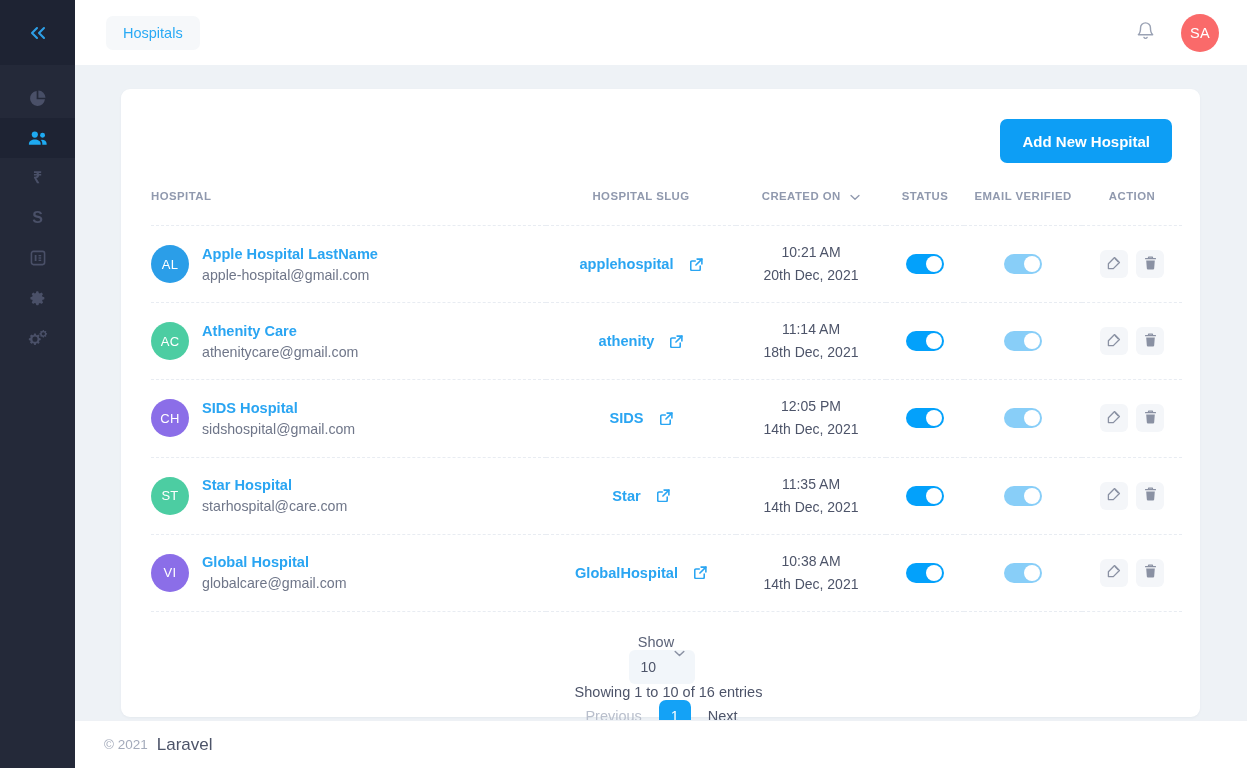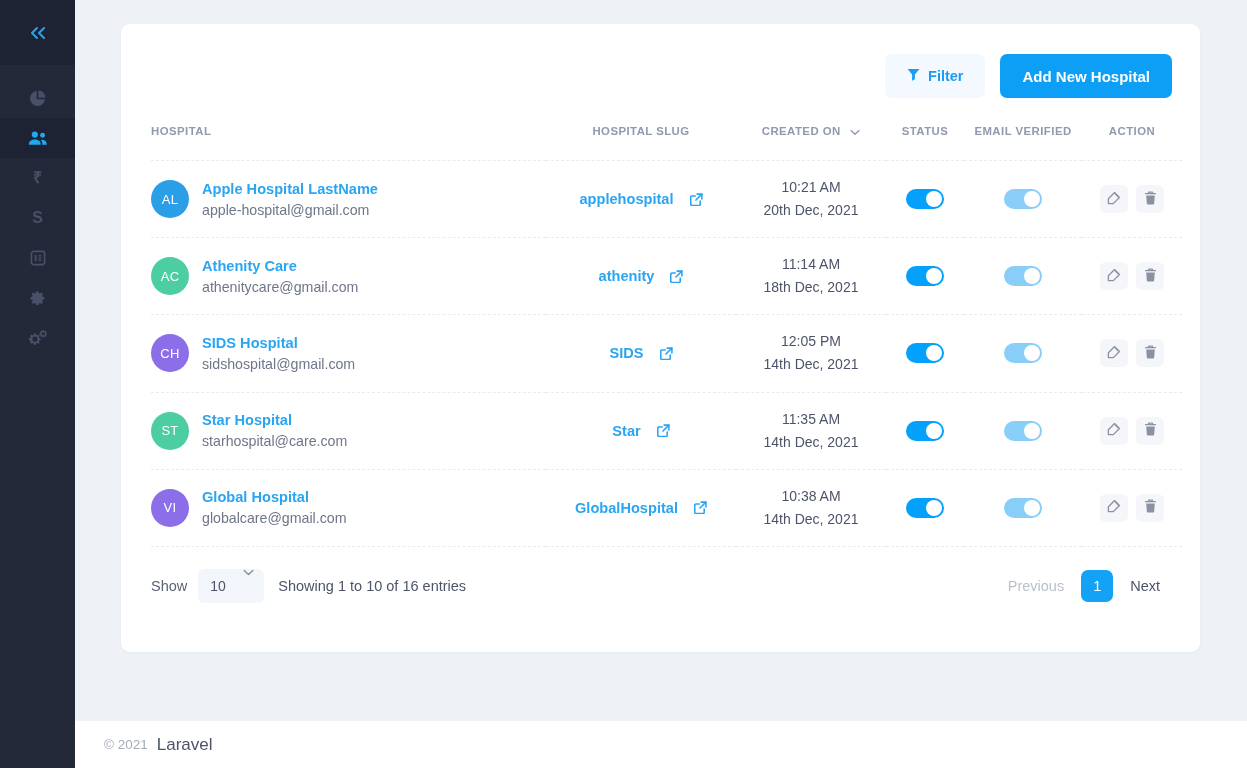--- a/index.html
+++ b/index.html
@@ -169,21 +169,21 @@
 
   .act-wrap { display: flex; gap: 8px; justify-content: center; }
   .act-btn {
     width: 28px; height: 28px; border: 0; border-radius: 6px;
     background: #f4f6f9; color: #8a91a3;
     display: flex; align-items: center; justify-content: center;
     cursor: pointer;
   }
 
   
-  .card-foot { display: flex; align-items: center; margin-top: 22px; }
+  .card-foot { display: flex; align-items: center; margin-top: 22px; flex-direction: column; }
   .show-label { color: #5b6277; font-size: 14.5px; margin-right: 11px; }
   .len-select {
     background: #f2f6fa; border: 0; border-radius: 6px;
     height: 34px; padding: 0 30px 0 12px;
     font-family: "Liberation Sans", sans-serif;
     font-size: 14px; color: #4d5469;
     appearance: none; -webkit-appearance: none; cursor: pointer;
   }
   .select-wrap { position: relative; display: inline-flex; }
   .select-wrap .sel-caret {
@@ -275,36 +275,41 @@
             <path d="M13.6 9.1l-1.25-.24c-.1-.36-.25-.7-.43-1.03l.74-1.04a.47.47 0 0 0-.05-.6L11.65 5.23a.47.47 0 0 0-.6-.05l-1.04.74a4.7 4.7 0 0 0-1.03-.43L8.74 4.24a.47.47 0 0 0-.47-.39H6.91a.47.47 0 0 0-.47.39L6.2 5.49c-.36.1-.7.25-1.03.43L4.13 5.18a.47.47 0 0 0-.6.05L2.57 6.19a.47.47 0 0 0-.5.6l.74 1.04c-.18.33-.33.67-.43 1.03l-1.25.24a.47.47 0 0 0-.39.47v1.36c0 .23.16.42.39.47l1.25.24c.1.36.25.7.43 1.03l-.74 1.04a.47.47 0 0 0 .5.6l.96.96c.16.16.41.18.6.05l1.04-.74c.33.18.67.33 1.03.43l.24 1.25c.5.23.24.39.47.39h1.36c.23 0 .42-.16.47-.39l.24-1.25c.36-.1.7-.25 1.03-.43l1.04.74c.19.13.44.11.6-.05l.96-.96a.47.47 0 0 0 .05-.6l-.74-1.04c.18-.33.33-.67.43-1.03l1.25-.24a.47.47 0 0 0 .39-.47V9.57a.47.47 0 0 0-.39-.47zM7.59 13.1a2.85 2.85 0 1 1 0-5.7 2.85 2.85 0 0 1 0 5.7z"></path>
             <path d="M20.9 3.55l-.82-.16a3.1 3.1 0 0 0-.28-.67l.48-.68a.3.3 0 0 0-.03-.39l-.63-.63a.3.3 0 0 0-.39-.03l-.68.48a3.1 3.1 0 0 0-.67-.28L17.72.38a.3.3 0 0 0-.3-.25h-.89a.3.3 0 0 0-.3.25l-.16.82c-.23.07-.46.16-.67.28l-.68-.48a.3.3 0 0 0-.39.03l-.63.63a.3.3 0 0 0-.3.39l.48.68c-.12.21-.21.44-.28.67l-.82.16a.3.3 0 0 0-.25.3v.89c0 .15.1.27.25.3l.82.16c.7.23.16.46.28.67l-.48.68a.3.3 0 0 0 .3.39l.63.63c.1.1.26.12.39.03l.68-.48c.21.12.44.21.67.28l.16.82c.3.15.15.25.3.25h.89a.3.3 0 0 0 .3-.25l.16-.82c.23-.7.46-.16.67-.28l.68.48c.13.09.29.07.39-.03l.63-.63a.3.3 0 0 0 .03-.39l-.48-.68c.12-.21.21-.44.28-.67l.82-.16a.3.3 0 0 0 .25-.3v-.89a.3.3 0 0 0-.25-.3zm-3.93 2.6a1.86 1.86 0 1 1 0-3.72 1.86 1.86 0 0 1 0 3.72z"></path>
           </svg>
         </span>
       </div>
     </nav>
   </aside>
 
   <div class="main">
 
+    <header class="topbar">
+      <div class="crumb-tab">Hospitals</div>
+      <div class="topbar-spacer"></div>
+      <div class="bell-btn">
+        <span>
+          <svg width="19" height="21" viewBox="0 0 20 22" fill="none" stroke="currentColor" stroke-width="1.5" stroke-linecap="round" stroke-linejoin="round">
+            <path d="M15.2 8.2a5.2 5.2 0 0 0-10.4 0c0 5.6-2.3 7.2-2.3 7.2h15s-2.3-1.6-2.3-7.2z"></path>
+            <path d="M8.4 18.3a1.9 1.9 0 0 0 3.3 0"></path>
+          </svg>
+        </span>
+      </div>
+      <div class="avatar-top">SA</div>
+    </header>
 
     <main class="content">
       <section class="card">
 
         <div class="toolbar">
 
           <div class="toolbar-spacer"></div>
 
-          <button class="filter-btn">
-            <span>
-              <svg width="13" height="13" viewBox="0 0 14 14" fill="currentColor">
-                <path d="M0.6 1.1h12.8L8.5 7v5.2l-3 1.6V7z"></path>
-              </svg>
-            </span>
-            <span>Filter</span>
-          </button>
 
           <button class="add-btn">Add New Hospital</button>
         </div>
 
         <table class="dt">
           <thead>
             <tr>
               <th class="col-hosp">HOSPITAL</th>
               <th class="col-slug">HOSPITAL SLUG</th>
               <th class="col-date sortable">

